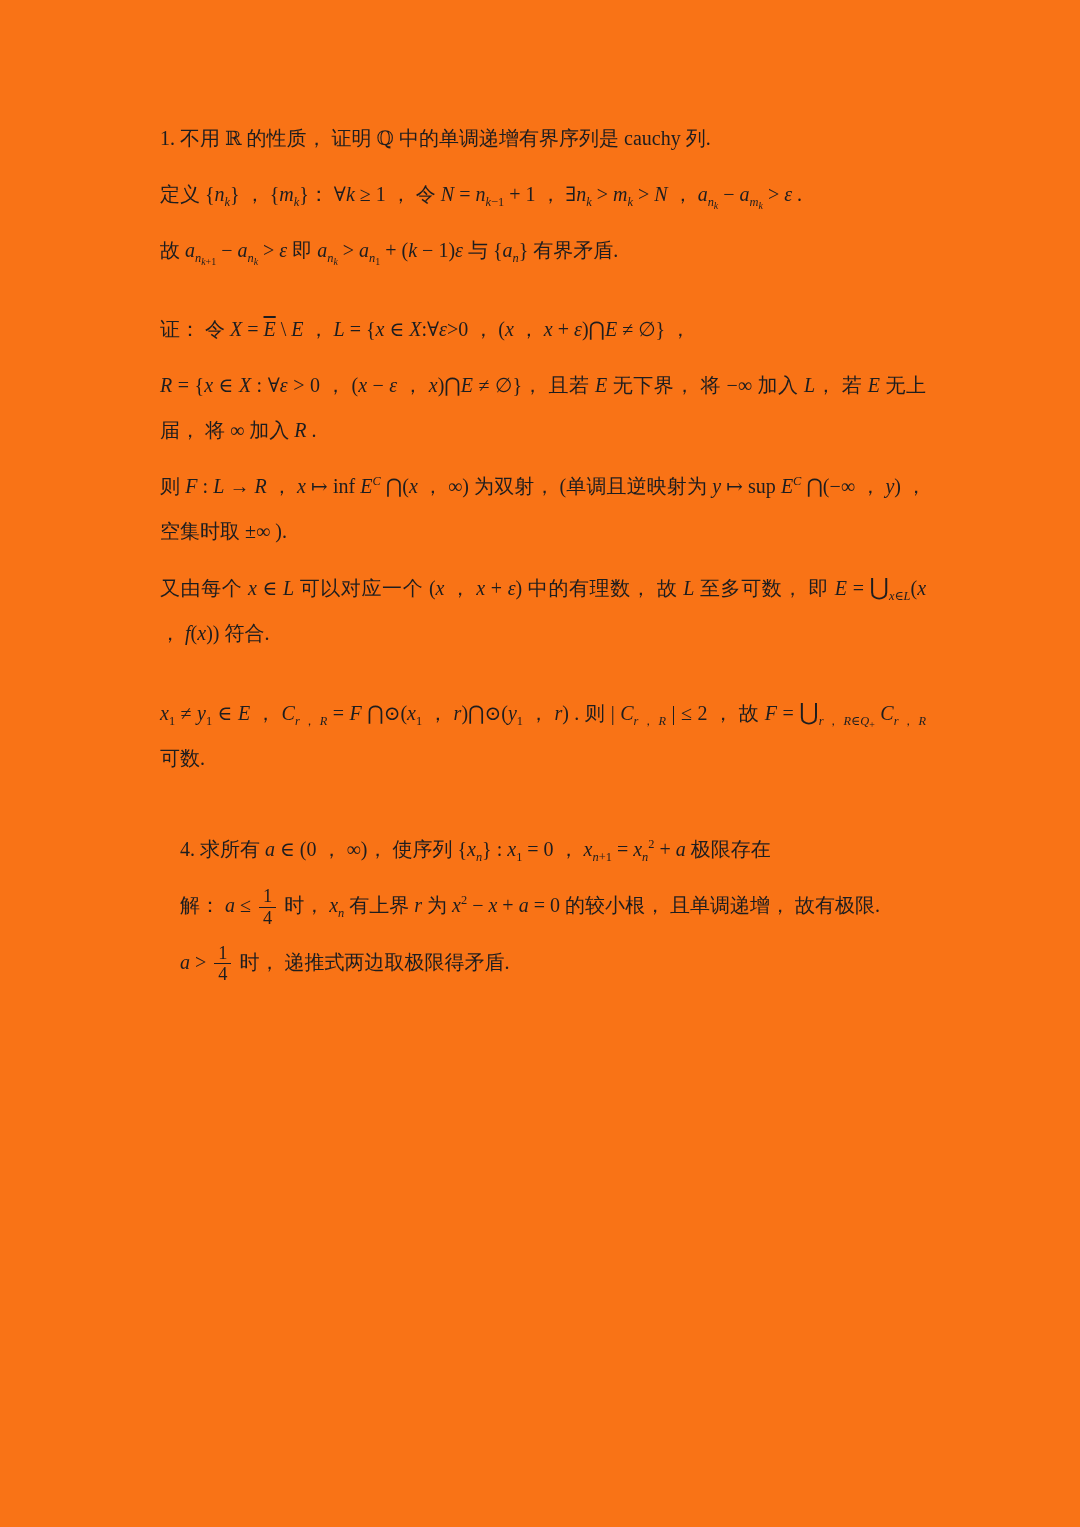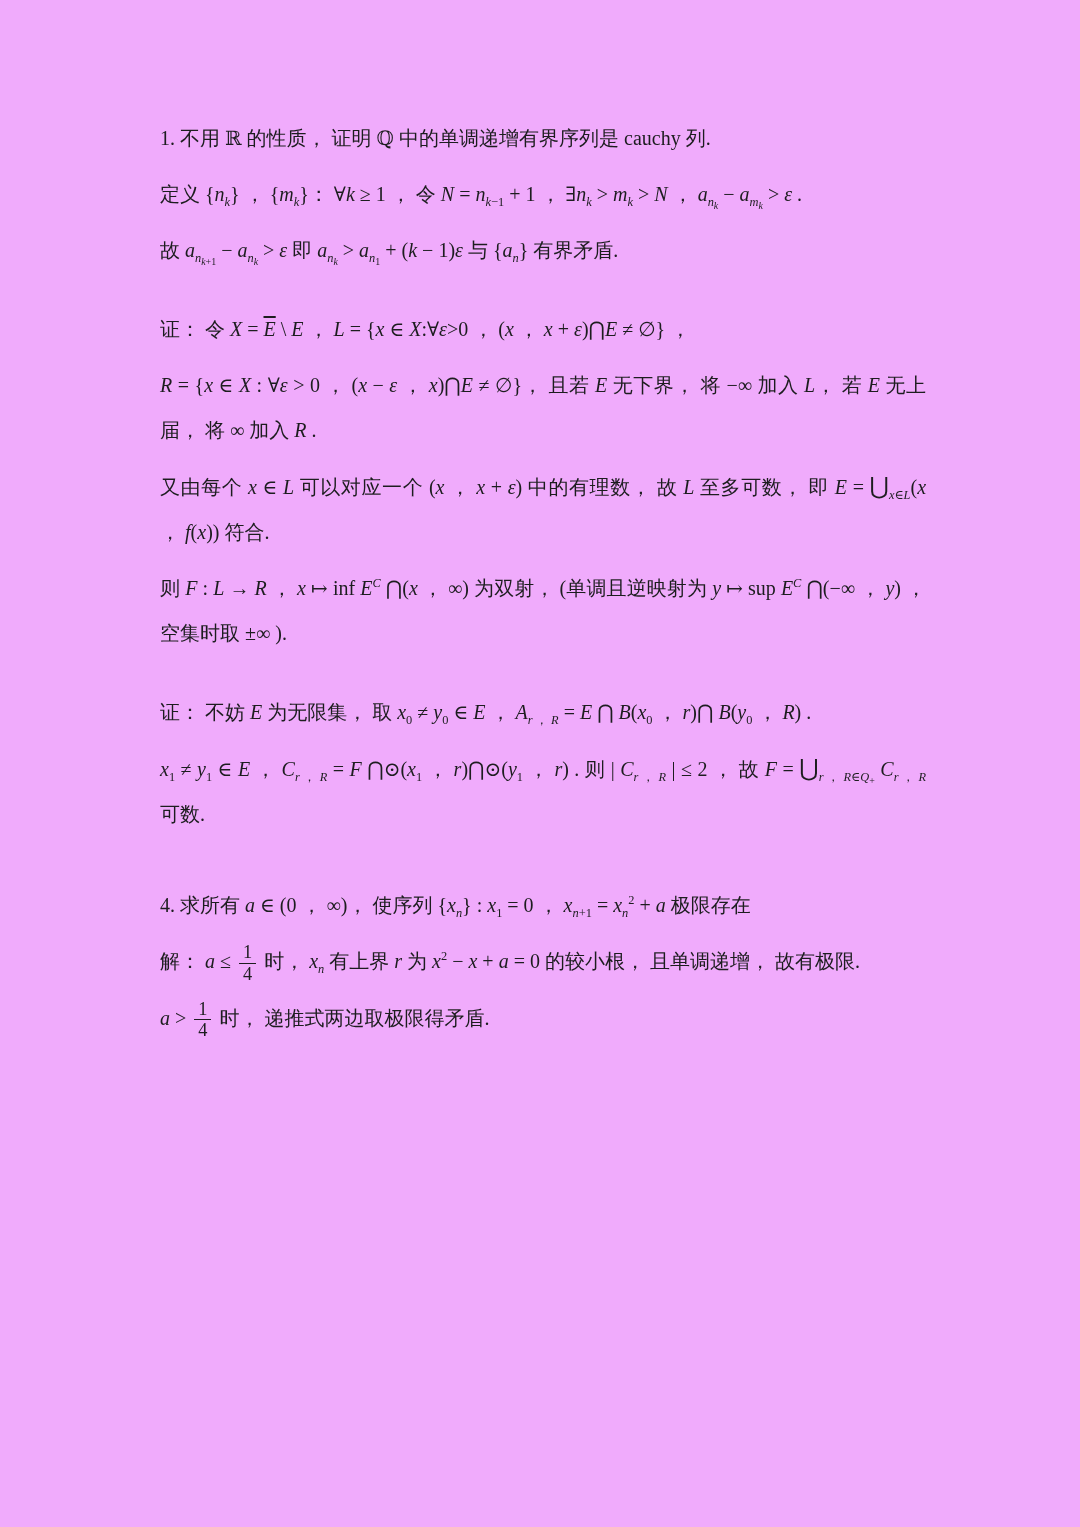--- a/index.html
+++ b/index.html
@@ -4,33 +4,33 @@
 <style>
   html, body {
     margin: 0;
     padding: 0;
     background: #ffffff;
   }
   .page {
     position: relative;
     width: 1080px;
     height: 1527px;
-    background: #f0abfc;
+    background: #f97316;
     overflow: hidden;
     font-family: "Liberation Serif", "DejaVu Serif", serif;
     color: #1d1d1f;
   }
   .content {
     position: absolute;
     left: 160px;
     top: 116px;
     width: 766px;
   }
   .problem { margin: 0 0 34px 0; }
-  .problem.gap-xl { margin-top: 46px; }
+  .problem.gap-xl { margin-top: 46px; margin-left: 20px; }
   .para {
     font-size: 20px;
     line-height: 45px;
     margin: 0 0 11px 0;
     text-align: justify;
     text-justify: inter-ideograph;
   }
   .para.indent { padding-left: 16px; }
   .para i { font-style: italic; }
   sub, sup { font-size: 0.62em; line-height: 0; }
@@ -57,26 +57,25 @@
 
     <section class="problem">
       <p class="para">1.  不用 ℝ 的性质， 证明 ℚ 中的单调递增有界序列是 cauchy 列.</p>
       <p class="para">定义 {<i>n</i><sub><i>k</i></sub>} ，  {<i>m</i><sub><i>k</i></sub>}：  ∀<i>k</i> ≥ 1 ，  令 <i>N</i> = <i>n</i><sub><i>k</i>−1</sub> + 1 ，  ∃<i>n</i><sub><i>k</i></sub> &gt; <i>m</i><sub><i>k</i></sub> &gt; <i>N</i> ，  <i>a</i><sub><i>n</i><sub><i>k</i></sub></sub> − <i>a</i><sub><i>m</i><sub><i>k</i></sub></sub> &gt; <i>ε</i> .</p>
       <p class="para">故 <i>a</i><sub><i>n</i><sub><i>k</i>+1</sub></sub> − <i>a</i><sub><i>n</i><sub><i>k</i></sub></sub> &gt; <i>ε</i> 即 <i>a</i><sub><i>n</i><sub><i>k</i></sub></sub> &gt; <i>a</i><sub><i>n</i><sub>1</sub></sub> + (<i>k</i> − 1)<i>ε</i> 与 {<i>a</i><sub><i>n</i></sub>} 有界矛盾.</p>
     </section>
 
     <section class="problem">
       <p class="para">证： 令 <i>X</i> = <span class="ov"><i>E</i></span> \ <i>E</i> ，  <i>L</i> = {<i>x</i> ∈ <i>X</i>:∀<i>ε</i>&gt;0 ， (<i>x</i> ， <i>x</i> + <i>ε</i>)⋂<i>E</i> ≠ ∅} ，</p>
       <p class="para"><i>R</i> = {<i>x</i> ∈ <i>X</i> : ∀<i>ε</i> &gt; 0 ， (<i>x</i> − <i>ε</i> ， <i>x</i>)⋂<i>E</i> ≠ ∅}，  且若 <i>E</i> 无下界， 将 −∞ 加入 <i>L</i>， 若 <i>E</i> 无上届， 将 ∞ 加入 <i>R</i> .</p>
+      <p class="para">则 <i>F</i> : <i>L</i> → <i>R</i> ，  <i>x</i> ↦ inf <i>E</i><sup><i>C</i></sup> ⋂(<i>x</i> ， ∞) 为双射， (单调且逆映射为 <i>y</i> ↦ sup <i>E</i><sup><i>C</i></sup> ⋂(−∞ ， <i>y</i>) ，  空集时取 ±∞ ).</p>
       <p class="para">又由每个 <i>x</i> ∈ <i>L</i> 可以对应一个 (<i>x</i> ， <i>x</i> + <i>ε</i>) 中的有理数， 故 <i>L</i> 至多可数， 即 <i>E</i> = <span class="cup">⋃</span><sub><i>x</i>∈<i>L</i></sub>(<i>x</i> ， <i>f</i>(<i>x</i>)) 符合.</p>
-      <p class="para">则 <i>F</i> : <i>L</i> → <i>R</i> ，  <i>x</i> ↦ inf <i>E</i><sup><i>C</i></sup> ⋂(<i>x</i> ， ∞) 为双射， (单调且逆映射为 <i>y</i> ↦ sup <i>E</i><sup><i>C</i></sup> ⋂(−∞ ， <i>y</i>) ，  空集时取 ±∞ ).</p>
     </section>
 
     <section class="problem">
-      <p class="para">证： 不妨 <i>E</i> 为无限集， 取 <i>x</i><sub>0</sub> ≠ <i>y</i><sub>0</sub> ∈ <i>E</i> ，  <i>A</i><sub><i>r</i> ， <i>R</i></sub> = <i>E</i> ⋂ <i>B</i>(<i>x</i><sub>0</sub> ， <i>r</i>)⋂ <i>B</i>(<i>y</i><sub>0</sub> ， <i>R</i>) .</p>
       <p class="para"><i>x</i><sub>1</sub> ≠ <i>y</i><sub>1</sub> ∈ <i>E</i> ，  <i>C</i><sub><i>r</i> ， <i>R</i></sub> = <i>F</i> ⋂⊙(<i>x</i><sub>1</sub> ， <i>r</i>)⋂⊙(<i>y</i><sub>1</sub> ， <i>r</i>) .  则 | <i>C</i><sub><i>r</i> ， <i>R</i></sub> | ≤ 2 ，  故 <i>F</i> = <span class="cup">⋃</span><sub><i>r</i> ， <i>R</i>∈<i>Q</i><sub>+</sub></sub> <i>C</i><sub><i>r</i> ， <i>R</i></sub> 可数.</p>
     </section>
 
     <section class="problem gap-xl">
       <p class="para">4.  求所有 <i>a</i> ∈ (0 ， ∞)， 使序列 {<i>x</i><sub><i>n</i></sub>} : <i>x</i><sub>1</sub> = 0 ，  <i>x</i><sub><i>n</i>+1</sub> = <i>x</i><sub><i>n</i></sub><sup>2</sup> + <i>a</i> 极限存在</p>
       <p class="para">解：  <i>a</i> ≤ <span class="frac">
             <span class="fn">1</span>
             <span class="fd">4</span>
           </span> 时，  <i>x</i><sub><i>n</i></sub> 有上界 <i>r</i> 为 <i>x</i><sup>2</sup> − <i>x</i> + <i>a</i> = 0 的较小根， 且单调递增， 故有极限.</p>
       <p class="para"><i>a</i> &gt; <span class="frac">

